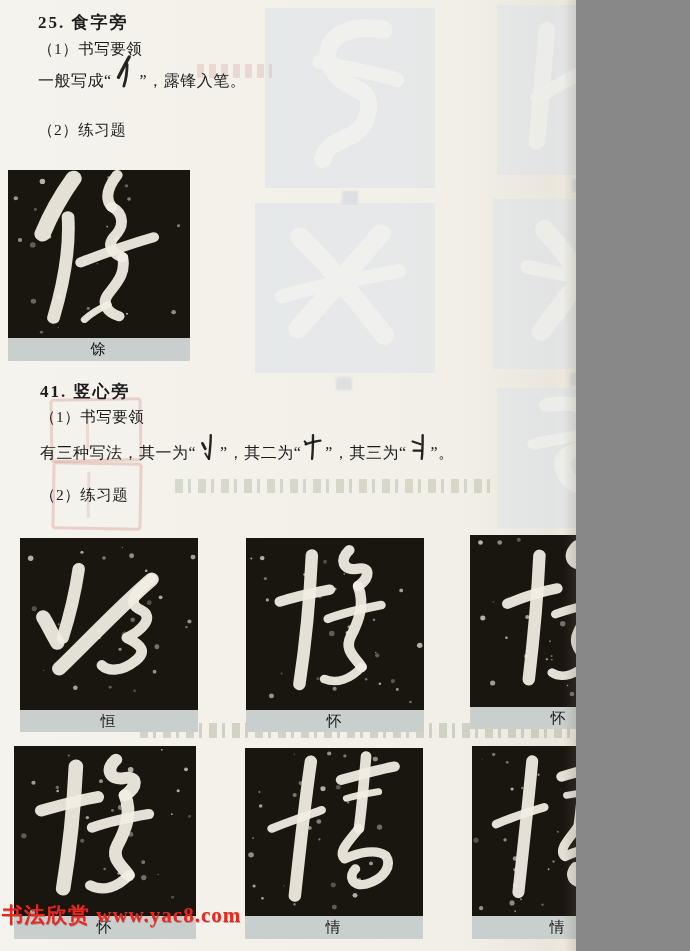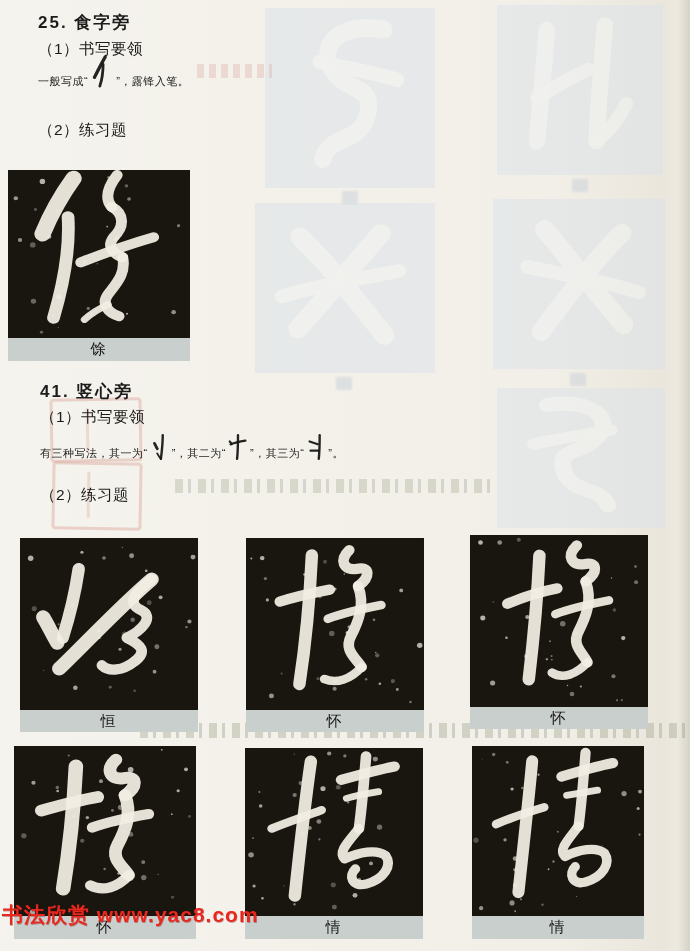--- a/index.html
+++ b/index.html
@@ -1,25 +1,25 @@
 <!DOCTYPE html>
 <html><head>
 <meta charset="utf-8">
 <style>
   html,body{margin:0;padding:0;background:#888;}
   .page{
-    position:relative;width:690px;height:951px;overflow:hidden;
+    position:relative;width:576px;height:951px;overflow:hidden;
     background:linear-gradient(90deg,#f5f3ed 0%,#f2efe8 80%,#eae6dc 96%,#efece3 100%);
-    font-family:Liberation Sans, sans-serif;color:#1c1c1c;
+    font-family:Liberation Serif, serif;color:#1c1c1c;
   }
   .abs{position:absolute;}
   .heading{font-weight:bold;font-size:17px;letter-spacing:2px;}
   .txt{font-size:15.5px;letter-spacing:0.5px;}
   .inline-line{display:flex;align-items:flex-end;}
-  .inline-line .seg{font-size:11px;letter-spacing:0.5px;line-height:22px;}
+  .inline-line .seg{font-size:16px;letter-spacing:0.5px;line-height:22px;}
   .inline-line svg{margin:0 1px 2px 1px;}
   .fig{position:absolute;}
   .plate{display:block;width:100%;background:#19150f;}
   .bar{
     background:#c9cfcc;display:flex;align-items:center;justify-content:center;
     font-size:15px;letter-spacing:2px;color:#161616;
   }
   .ghostbox{position:absolute;background:#dde3e9;opacity:0.55;}
   .ghostbox svg{display:block;width:100%;height:100%;}
   .gcap{position:absolute;width:16px;height:13px;background:#ccd3da;opacity:0.55;filter:blur(1px);}

